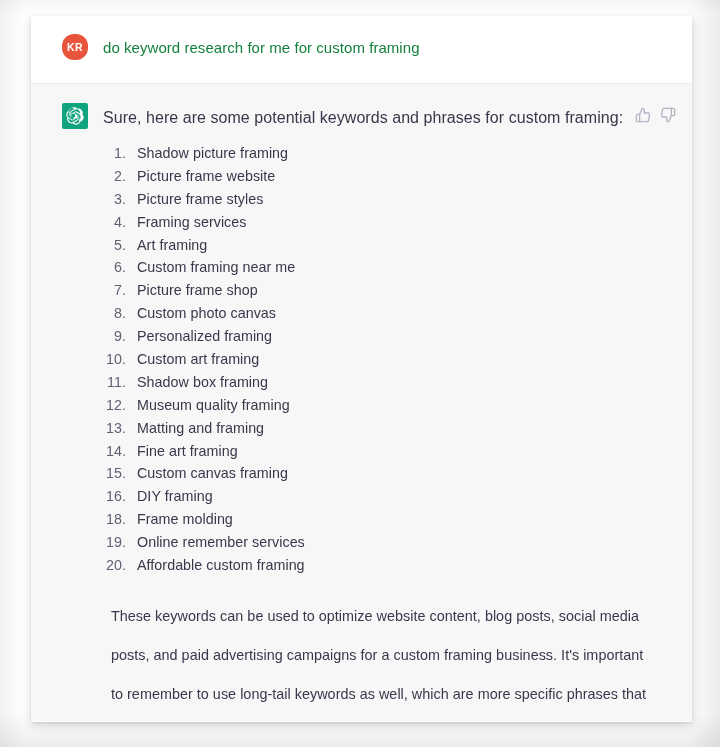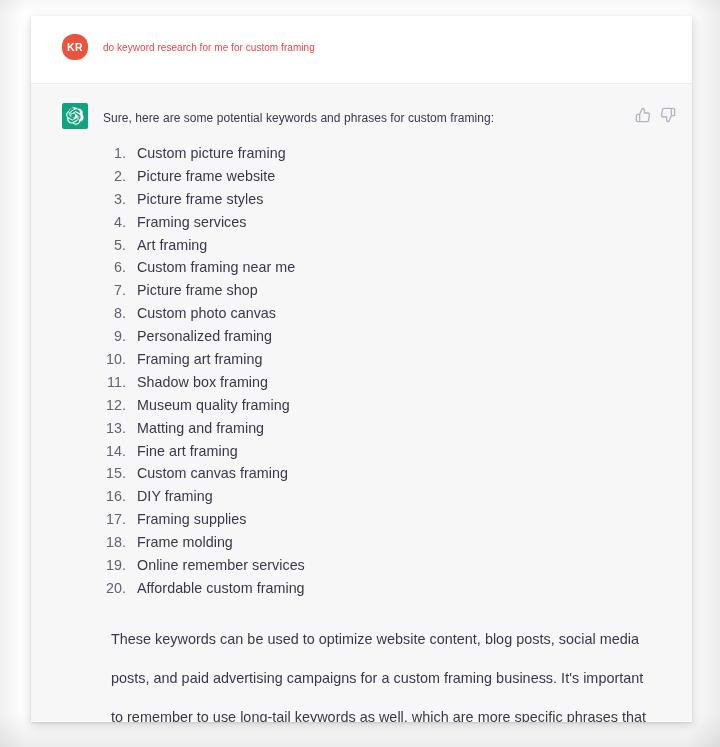--- a/index.html
+++ b/index.html
@@ -92,29 +92,29 @@
 
   .msg-body {
     flex: 1;
     padding-left: 15px;
     padding-right: 14px;
     box-sizing: border-box;
     min-width: 0;
   }
 
   #user-text {
-    font-size: 10px;
-    color: #ef4444;
+    font-size: 15px;
+    color: #15803d;
     line-height: 22px;
     padding-top: 3px;
     letter-spacing: 0.05px;
   }
 
   #assistant-intro {
-    font-size: 12px;
+    font-size: 16px;
     color: #37394a;
     line-height: 22px;
     padding-top: 4px;
     letter-spacing: 0.05px;
     max-width: 540px;
   }
 
   
   #feedback-actions {
     position: absolute;
@@ -196,21 +196,21 @@
       </div>
     </div>
 
     <div class="msg-body">
 
       <div id="assistant-intro">Sure, here are some potential keywords and phrases for custom framing:</div>
 
       <ol id="keyword-list">
         <li>
             <span class="li-num">1.</span>
-            <span class="li-text">Custom picture framing</span>
+            <span class="li-text">Shadow picture framing</span>
           </li>
         <li>
             <span class="li-num">2.</span>
             <span class="li-text">Picture frame website</span>
           </li>
         <li>
             <span class="li-num">3.</span>
             <span class="li-text">Picture frame styles</span>
           </li>
         <li>
@@ -232,21 +232,21 @@
         <li>
             <span class="li-num">8.</span>
             <span class="li-text">Custom photo canvas</span>
           </li>
         <li>
             <span class="li-num">9.</span>
             <span class="li-text">Personalized framing</span>
           </li>
         <li>
             <span class="li-num">10.</span>
-            <span class="li-text">Framing art framing</span>
+            <span class="li-text">Custom art framing</span>
           </li>
         <li>
             <span class="li-num">11.</span>
             <span class="li-text">Shadow box framing</span>
           </li>
         <li>
             <span class="li-num">12.</span>
             <span class="li-text">Museum quality framing</span>
           </li>
         <li>
@@ -257,24 +257,20 @@
             <span class="li-num">14.</span>
             <span class="li-text">Fine art framing</span>
           </li>
         <li>
             <span class="li-num">15.</span>
             <span class="li-text">Custom canvas framing</span>
           </li>
         <li>
             <span class="li-num">16.</span>
             <span class="li-text">DIY framing</span>
-          </li>
-        <li>
-            <span class="li-num">17.</span>
-            <span class="li-text">Framing supplies</span>
           </li>
         <li>
             <span class="li-num">18.</span>
             <span class="li-text">Frame molding</span>
           </li>
         <li>
             <span class="li-num">19.</span>
             <span class="li-text">Online remember services</span>
           </li>
         <li>

